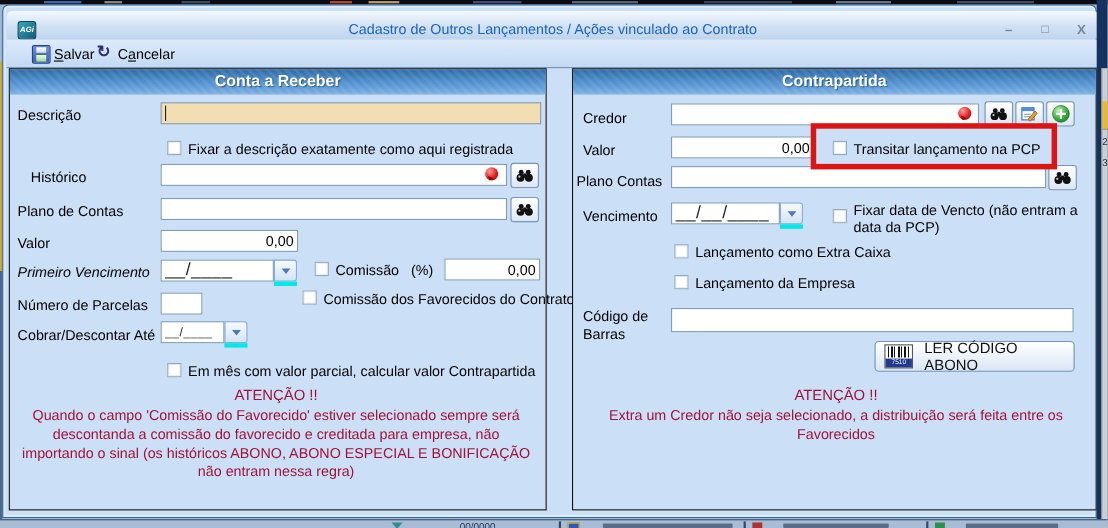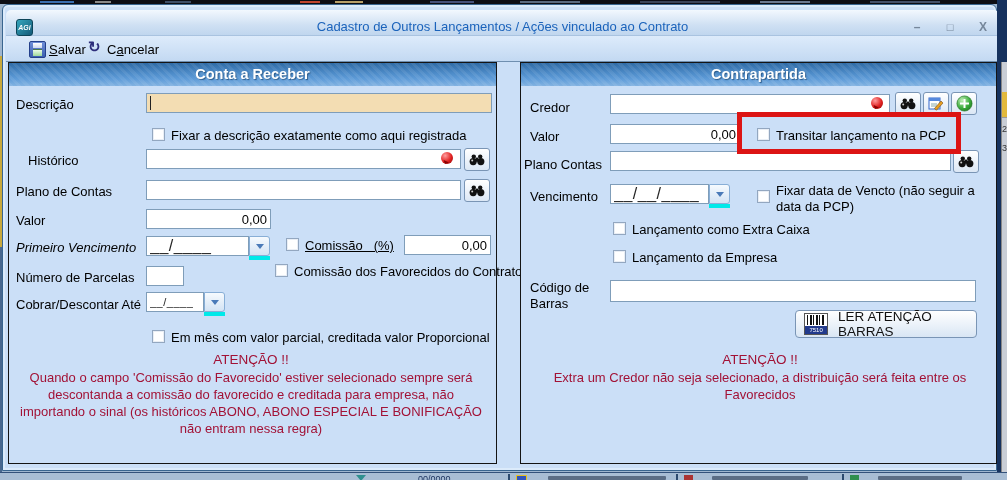--- a/index.html
+++ b/index.html
@@ -46,21 +46,21 @@
 
   
   .panel{border:1px solid #141414;background:#cbdff7;}
   .panel-header{position:absolute;left:0;top:0;right:0;height:23px;color:#fff;font-weight:bold;font-size:14.5px;
     text-align:center;line-height:23px;text-shadow:1px 1px 1px #2a5a8a;
     background:linear-gradient(180deg,#2f6ba5 0%,#4e8cc9 45%,#5f9cd8 70%,#83b3e2 100%);}
   .panel-header::after{content:"";position:absolute;inset:0;
     background:repeating-linear-gradient(45deg,rgba(255,255,255,.07) 0 3px,transparent 3px 6px);}
 
   .lbl{font-size:13px;color:#000;white-space:nowrap;}
-  .pre{white-space:pre;text-decoration:underline;}
+  .pre{white-space:pre;}
   .inp{background:#fff;border:1px solid #7f9db9;font-family:inherit;font-size:13px;padding:0 3px;height:20px;}
   .num{text-align:right;}
   .mask{color:#222;letter-spacing:.5px;font-size:16px;}
   .wheat{background:#f3ddb3;}
   .caret{width:1px;height:14px;background:#222;}
   .cb{width:13px;height:13px;background:#fff;border:1px solid #93a7c0;box-shadow:inset 0 0 0 1px #e9eef5;cursor:default;}
   .cblbl{font-size:13px;color:#000;cursor:default;}
   .btn-sm{width:26px;height:23px;border:1px solid #7a95b5;border-radius:3px;
     background:linear-gradient(#ffffff,#dbe7f5);display:flex;align-items:center;justify-content:center;cursor:pointer;}
   .drop{width:21px;height:20px;border:1px solid #88aed6;border-radius:0 3px 3px 0;
@@ -179,21 +179,21 @@
 <input class="abs inp" style="left: 146px; top: 266px; width: 38px;" value="">
 <span class="abs cb" style="left:275px;top:264px;"></span>
 <span class="abs cblbl" style="left:294px;top:264px;">Comissão dos Favorecidos do Contrato</span>
 
 <span class="abs lbl" style="left:16px;top:297px;">Cobrar/Descontar Até</span>
 <input class="abs inp mask" style="left: 146px; top: 292px; width: 58px; font-size: 11px;" value="__/____">
 <div class="abs drop" style="left:204px;top:292px;"></div>
 <div class="abs cyan" style="left:204px;top:312px;width:21px;"></div>
 
 <span class="abs cb" style="left:152px;top:330px;"></span>
-<span class="abs cblbl" style="left:171px;top:330px;">Em mês com valor parcial, creditada valor Proporcional</span>
+<span class="abs cblbl" style="left:171px;top:330px;">Em mês com valor parcial, calcular valor Contrapartida</span>
 
 <div class="abs warn-title" style="left:15px;top:352px;width:472px;">ATENÇÃO !!</div>
 <div class="abs warn" style="left:14px;top:369px;width:474px;">Quando o campo 'Comissão do Favorecido' estiver selecionado sempre será descontanda a comissão do favorecido e creditada para empresa, não importando o sinal (os históricos ABONO, ABONO ESPECIAL E BONIFICAÇÃO não entram nessa regra)</div>
 
 <div class="abs panel" style="left:520px;top:62px;width:477px;height:402px;">
   <div class="panel-header">Contrapartida</div>
 </div>
 
 <span class="abs lbl" style="left:530px;top:100px;">Credor</span>
 <input class="abs inp" style="left: 610px; top: 94px; width: 280px;" value="">
@@ -248,37 +248,37 @@
     <rect x="6.6" y="4.6" width="2.8" height="4" fill="#111"></rect>
       <circle cx="3.2" cy="7.6" r="1" fill="#fff" opacity=".8"></circle>
   </svg>
 </div>
 
 <span class="abs lbl" style="left:530px;top:189px;">Vencimento</span>
 <input class="abs inp mask" style="left: 610px; top: 184px; width: 99px;" value="__/__/____">
 <div class="abs drop" style="left:709px;top:184px;"></div>
 <div class="abs cyan" style="left:709px;top:204px;width:21px;"></div>
 <span class="abs cb" style="left:757px;top:190px;"></span>
-<span class="abs cblbl" style="left:776px;top:183px;width:214px;white-space:normal;line-height:16px;">Fixar  data de Vencto (não seguir a data da PCP)</span>
+<span class="abs cblbl" style="left:776px;top:183px;width:214px;white-space:normal;line-height:16px;">Fixar  data de Vencto (não entram a data da PCP)</span>
 
 <span class="abs cb" style="left:613px;top:222px;"></span>
 <span class="abs cblbl" style="left:632px;top:222px;">Lançamento como Extra Caixa</span>
 
 <span class="abs cb" style="left:613px;top:250px;"></span>
 <span class="abs cblbl" style="left:632px;top:250px;">Lançamento da Empresa</span>
 
 <span class="abs lbl" style="left:530px;top:280px;width:72px;white-space:normal;line-height:16px;">Código de Barras</span>
 <input class="abs inp" style="left: 610px; top: 280px; width: 366px; height: 22px;" value="">
 
 <div class="abs ler-btn" style="left:795px;top:310px;width:182px;height:28px;">
   <span class="bc-icon">
     <span class="bc-bars"></span>
     <span class="bc-num">7510</span>
   </span>
-  <span>LER ATENÇÃO BARRAS</span>
+  <span>LER CÓDIGO ABONO</span>
 </div>
 
 <div class="abs warn-title" style="left:530px;top:352px;width:460px;">ATENÇÃO !!</div>
 <div class="abs warn" style="left:528px;top:369px;width:464px;">Extra um Credor não seja selecionado, a distribuição será feita entre os Favorecidos</div>
 
 <div class="abs annotation" style="left:737px;top:112px;width:224px;height:42px;"></div>
 
 <div class="abs right-sliver">
   <div class="rs-col">
     <div class="rs-yellow"></div>

